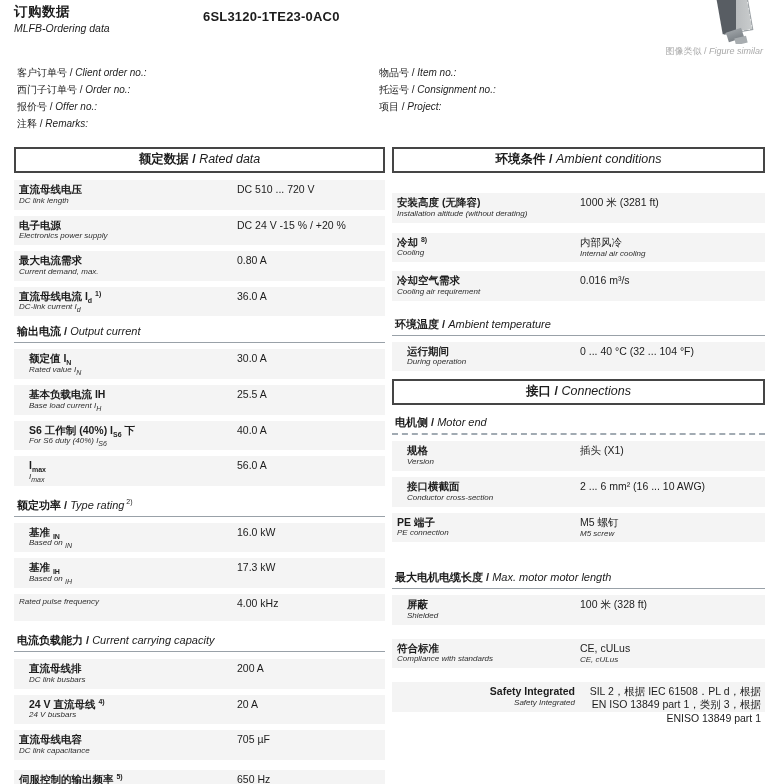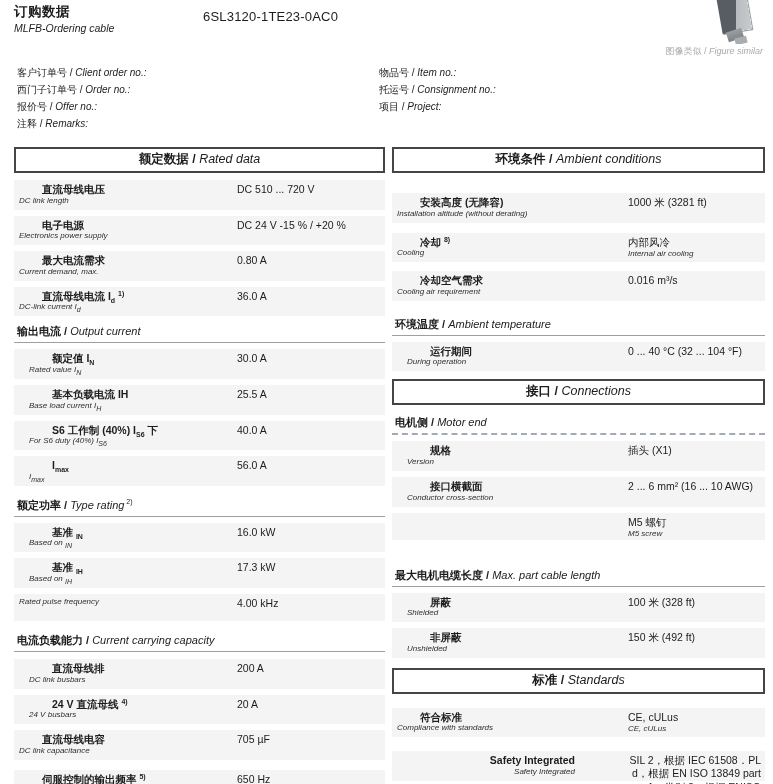--- a/index.html
+++ b/index.html
@@ -4,21 +4,21 @@
 <style>
   html,body{margin:0;padding:0;background:#fff;}
   .page{
     position:relative;width:773px;height:784px;background:#ffffff;overflow:hidden;
     font-family:"Liberation Sans","DejaVu Sans",sans-serif;color:#1c1c1c;
   }
   
   .title-block{position:absolute;left:14px;top:3px;}
   .title-zh{font-size:13.5px;font-weight:bold;letter-spacing:.5px;}
   .title-en{font-size:10.5px;font-style:italic;margin-top:1px;}
-  .part-number{position:absolute;left:203px;top:9px;font-size:13px;font-weight:normal;letter-spacing:.2px;}
+  .part-number{position:absolute;left:203px;top:9px;font-size:13px;font-weight:bold;letter-spacing:.2px;}
   
   .figure-wrap{position:absolute;right:10px;top:0;width:58px;height:44px;overflow:hidden;}
   .dev-body{position:absolute;left:14px;top:-8px;width:30px;height:40px;transform:rotate(-10deg);
     background:linear-gradient(100deg,#585d63 0%,#585d63 55%,#b9bcbe 56%,#c9cccd 100%);
     box-shadow:1px 1px 0 #9aa0a4;}
   .dev-conn1{position:absolute;left:22px;top:30px;width:16px;height:10px;transform:rotate(-18deg);
     background:linear-gradient(180deg,#9ba0a4,#7c8287);}
   .dev-conn2{position:absolute;left:30px;top:37px;width:12px;height:7px;transform:rotate(-14deg);background:#a8adb0;}
   .figure-caption{position:absolute;right:10px;top:45px;font-size:9px;color:#a9a9a9;white-space:nowrap;}
   .figure-caption .en{font-style:italic;}
@@ -43,39 +43,39 @@
     border-bottom:1px solid #99a1a8;background:#fff;
   }
   .section .zh,.section .sep{font-weight:bold;}
   .section .en{font-style:italic;}
   .section.dashed{border-bottom:2px dashed #a2abb3;}
   .row{
     position:relative;background:#f4f4f4;margin:0 0 6px;
     padding:3px 6px 4px 5px;min-height:20px;
   }
   .row.indent{padding-left:15px;}
-  .row .zh{font-size:10.5px;font-weight:bold;line-height:1.2;margin-left:23px;}
+  .row .zh{font-size:10.5px;font-weight:bold;line-height:1.2;}
   .row .en{font-size:8px;font-style:italic;line-height:1.25;color:#2e2e2e;}
   .col-left .row .lbl{max-width:215px;}
   .col-right .row .lbl{max-width:178px;}
   .row .val{position:absolute;top:3px;font-size:10.5px;line-height:1.25;}
   .col-left .row .val{left:223px;right:4px;}
-  .col-right .row .val{left:188px;right:4px;margin-left:48px;}
+  .col-right .row .val{left:188px;right:4px;}
   .row .ven{font-size:8px;font-style:italic;color:#2e2e2e;}
   sub{font-size:7px;line-height:0;}
   sup{font-size:7px;line-height:0;}
 </style>
 </head>
 <body>
 
 <div class="page">
 
   <div class="title-block">
     <div class="title-zh">订购数据</div>
-    <div class="title-en">MLFB-Ordering cable</div>
+    <div class="title-en">MLFB-Ordering data</div>
   </div>
 
   <div class="part-number">6SL3120-1TE23-0AC0</div>
 
   <div class="figure-wrap">
     <div class="dev-body"></div>
     <div class="dev-conn1"></div>
     <div class="dev-conn2"></div>
   </div>
   <div class="figure-caption">
@@ -289,45 +289,39 @@
       <div class="row indent">
         <div class="lbl">
           <div class="zh">接口横截面</div>
           <div class="en">Conductor cross-section</div>
         </div>
         <div class="val">
           <div class="v">2 ... 6 mm² (16 ... 10 AWG)</div>
         </div>
       </div>
       <div class="row">
+        <div class="lbl">
+          <div class="zh">PE 端子</div>
+          <div class="en">PE connection</div>
+        </div>
         <div class="val">
           <div class="v">M5 螺钉</div>
           <div class="ven">M5 screw</div>
         </div>
       </div>
-      <div class="section" style="margin-top: 28px;"><span class="zh">最大电机电缆长度</span><span class="sep"> / </span><span class="en">Max. part cable length</span></div>
+      <div class="section" style="margin-top: 28px;"><span class="zh">最大电机电缆长度</span><span class="sep"> / </span><span class="en">Max. motor motor length</span></div>
       <div class="row indent" style="margin-top: 6px;">
         <div class="lbl">
           <div class="zh">屏蔽</div>
           <div class="en">Shielded</div>
         </div>
         <div class="val">
           <div class="v">100 米 (328 ft)</div>
         </div>
       </div>
-      <div class="row indent">
-        <div class="lbl">
-          <div class="zh">非屏蔽</div>
-          <div class="en">Unshielded</div>
-        </div>
-        <div class="val">
-          <div class="v">150 米 (492 ft)</div>
-        </div>
-      </div>
-      <div class="box-header" style="margin-top: 10px;"><span class="zh">标准</span><span class="sep"> / </span><span class="en">Standards</span></div>
       <div class="row" style="margin-top: 14px;">
         <div class="lbl">
           <div class="zh">符合标准</div>
           <div class="en">Compliance with standards</div>
         </div>
         <div class="val">
           <div class="v">CE, cULus</div>
           <div class="ven">CE, cULus</div>
         </div>
       </div>

